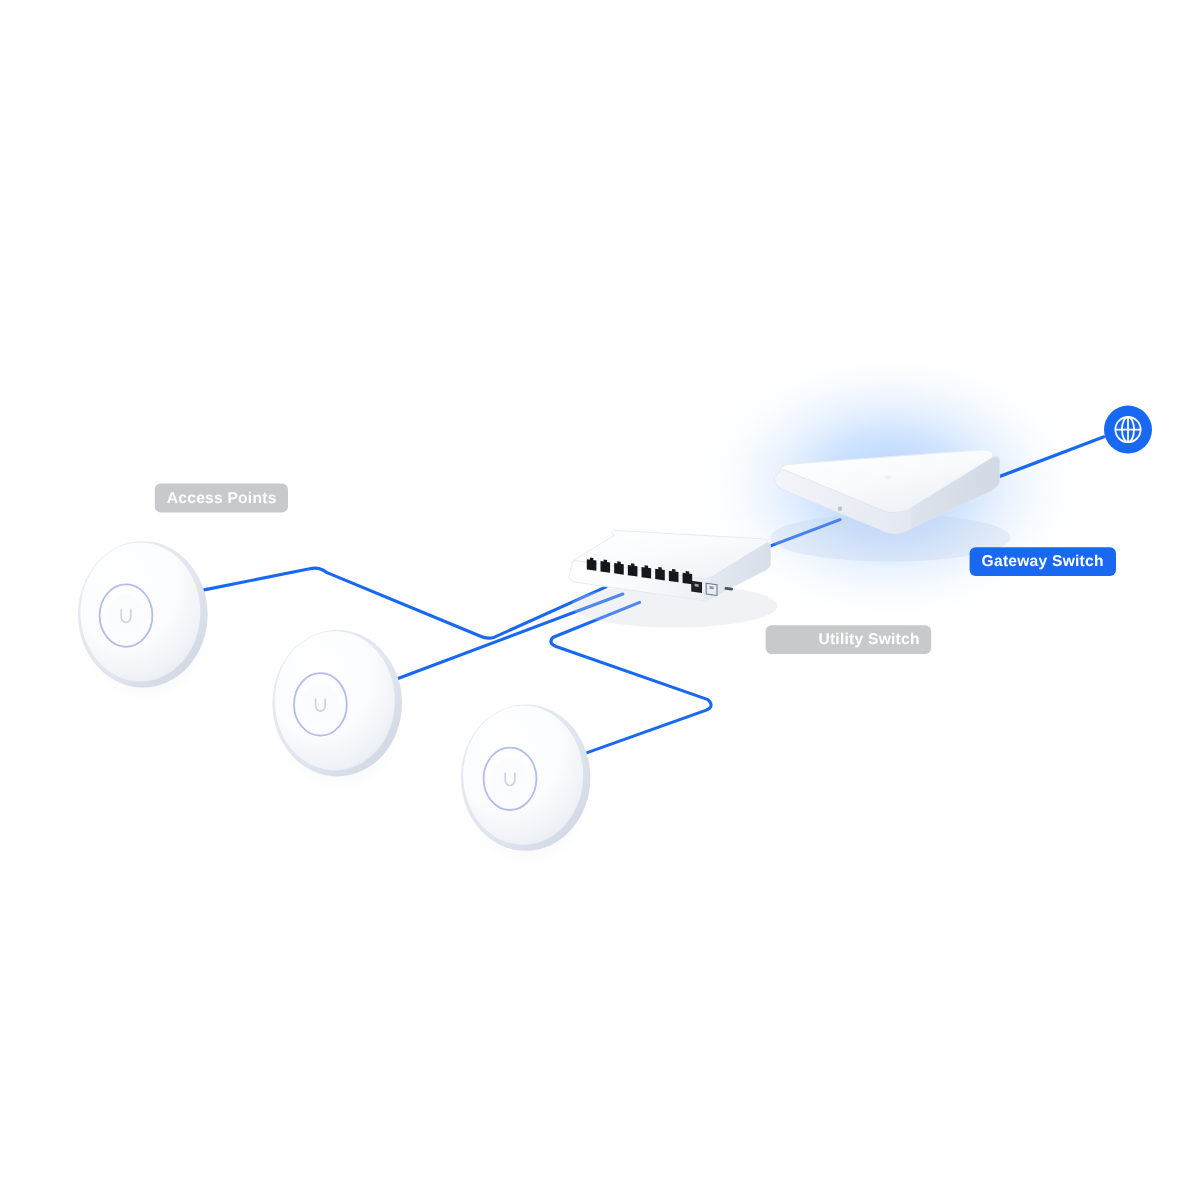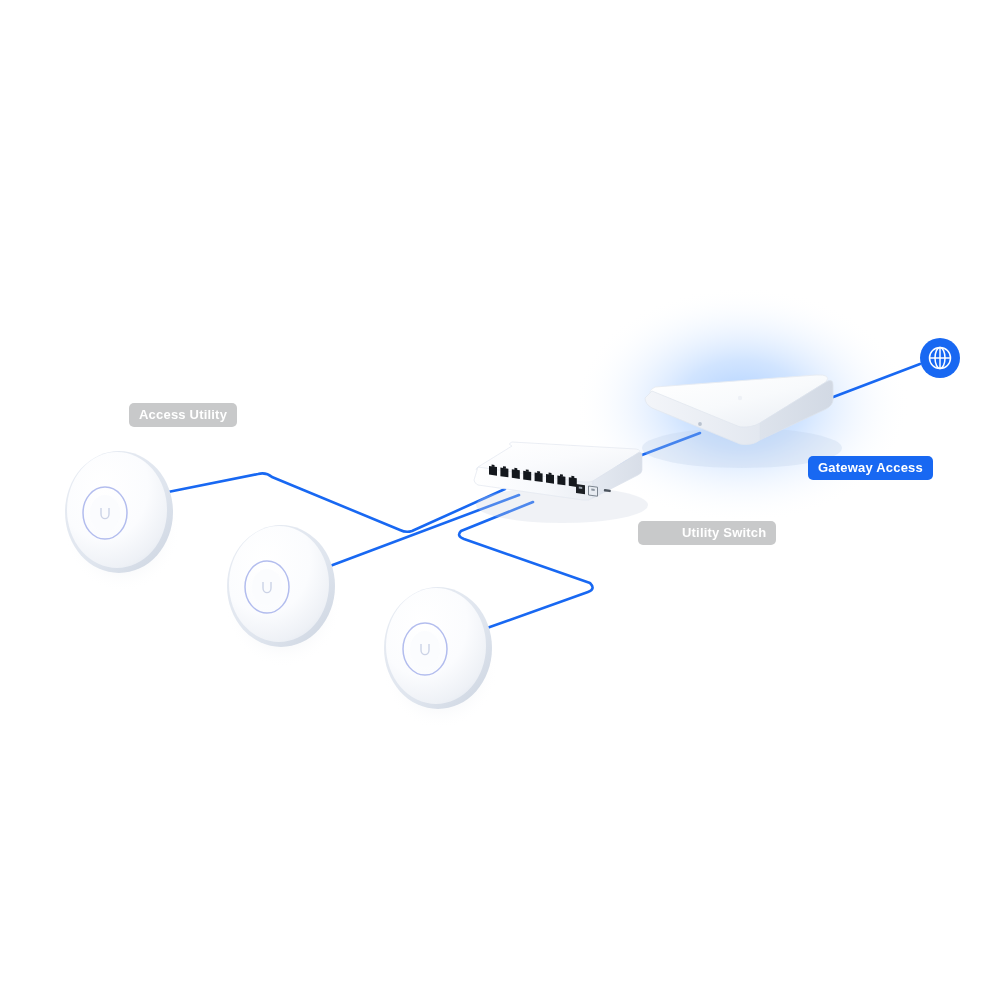--- a/index.html
+++ b/index.html
@@ -301,19 +301,19 @@
       <circle cx="940" cy="358" r="20" fill="#1868f2"></circle>
       <g fill="none" stroke="#ffffff" stroke-width="1.5">
         <circle cx="940" cy="358" r="10.5"></circle>
         <line x1="929.5" y1="358" x2="950.5" y2="358"></line>
         <line x1="940" y1="347.5" x2="940" y2="368.5"></line>
         <ellipse cx="940" cy="358" rx="5" ry="10.5"></ellipse>
       </g>
     </g>
   </svg>
 
-  <div class="badge badge-gray" id="label-access-points">Access Utility</div>
+  <div class="badge badge-gray" id="label-access-points">Access Points</div>
 
   <div class="badge badge-gray" id="label-utility-switch">Utility Switch</div>
 
-  <div class="badge badge-blue" id="label-gateway-fiber">Gateway Access</div>
+  <div class="badge badge-blue" id="label-gateway-fiber">Gateway Switch</div>
 
 </div>
 
 </body></html>

